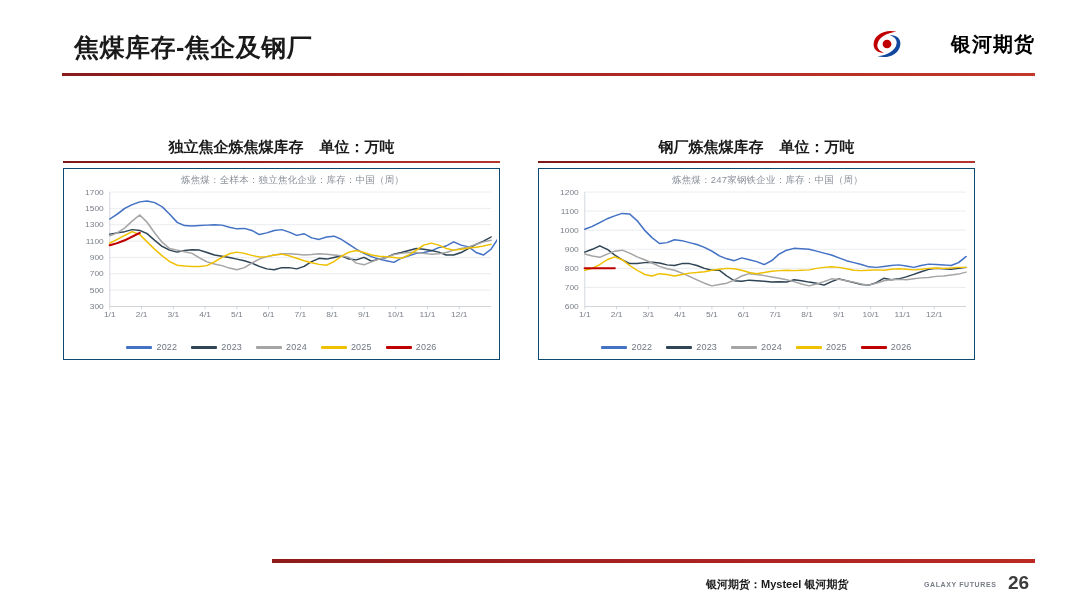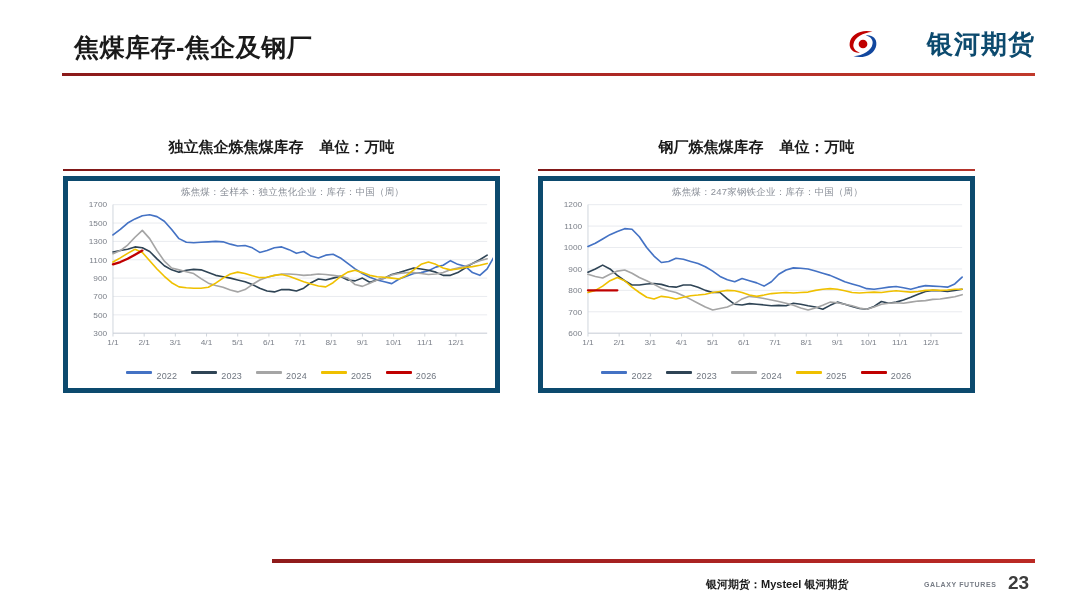--- a/index.html
+++ b/index.html
@@ -41,23 +41,23 @@
     display: flex;
     align-items: center;
     gap: 9px;
   }
   #brand-logo .mark {
     width: 38px;
     height: 38px;
     position: relative;
   }
   #brand-logo .brand-text {
-    font-size: 26px;
-    font-weight: bold;
-    color: #0c4a6e;
+    font-size: 20px;
+    font-weight: bold;
+    color: #000000;
     letter-spacing: 1px;
     white-space: nowrap;
     margin-left: 36px;
   }
 
   
   .chart-panel {
     position: absolute;
     top: 138px;
     width: 437px;
@@ -65,32 +65,32 @@
   }
   #chart-panel-1 { left: 63px; }
   #chart-panel-2 { left: 528px; margin-left: 10px; }
 
   .chart-heading {
     text-align: center;
     font-size: 15px;
     font-weight: bold;
     color: #1a1a1a;
     white-space: nowrap;
-    padding-bottom: 12px;
+    padding-bottom: 4px;
   }
   .chart-heading .unit { margin-left: 16px; }
   .chart-heading-rule {
     height: 2px;
     background: linear-gradient(to right, #7e1818 0%, #9e2222 50%, #b5342c 100%);
     margin-bottom: 5px;
   }
   .chart-box {
-    border: 5px solid #0c4a6e;
+    border: 1px solid #0c4a6e;
     background: #ffffff;
-    height: 217px;
+    height: 192px;
     position: relative;
     box-sizing: border-box;
   }
   .chart-subtitle {
     position: absolute;
     left: 0; right: 0;
     top: 5px;
     text-align: center;
     font-size: 9.5px;
     color: #8a8f98;
@@ -111,20 +111,21 @@
     position: absolute;
     left: 0; right: 0;
     bottom: 7px;
     display: flex;
     justify-content: center;
     align-items: center;
     gap: 14px;
   }
   .legend-entry {
     display: flex;
+    align-items: center;
     gap: 4px;
   }
   .legend-swatch {
     width: 26px;
     height: 3px;
     border-radius: 1px;
   }
   .legend-label {
     font-size: 9px;
     color: #6f7680;
@@ -347,13 +348,13 @@
           <span class="legend-swatch" style="background: rgb(192, 0, 0);"></span>
           <span class="legend-label">2026</span>
         </div>
       </div>
   </div>
 </div>
 
 <div id="footer-rule"></div>
 <div id="footer-source">银河期货：Mysteel 银河期货</div>
 <div id="footer-brand-en">GALAXY FUTURES</div>
-<div id="footer-page-number">23</div>
+<div id="footer-page-number">26</div>
 
 </body></html>

